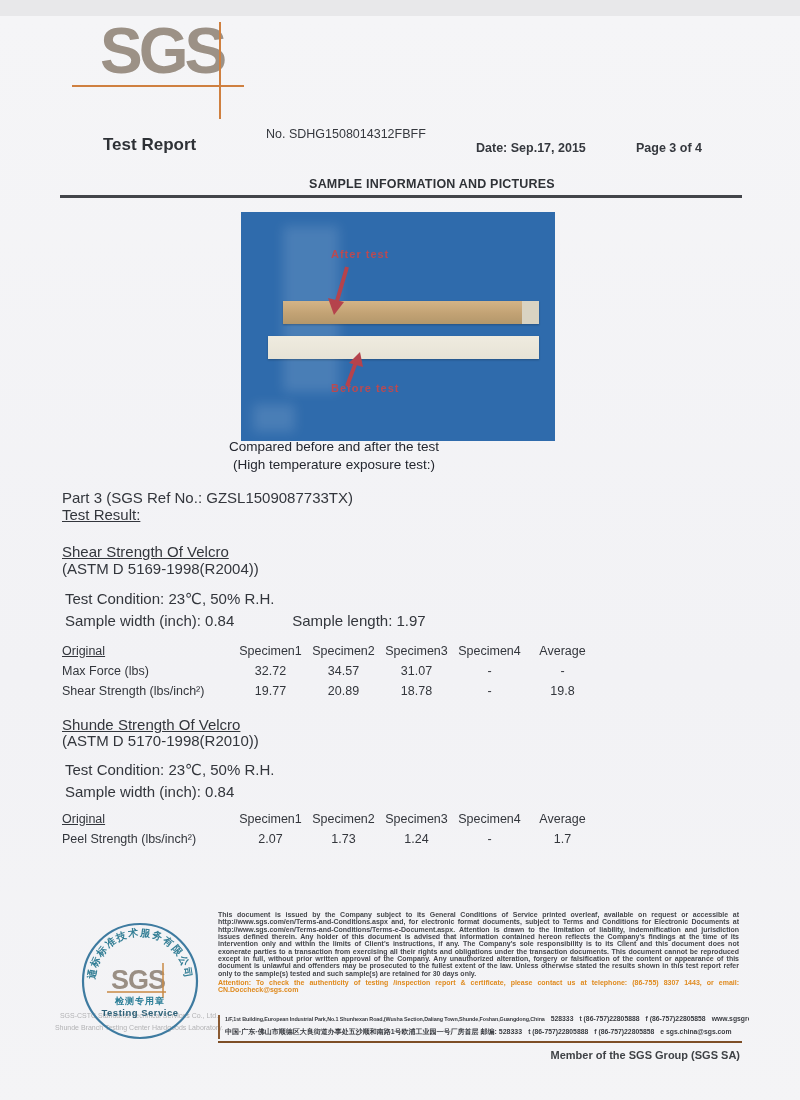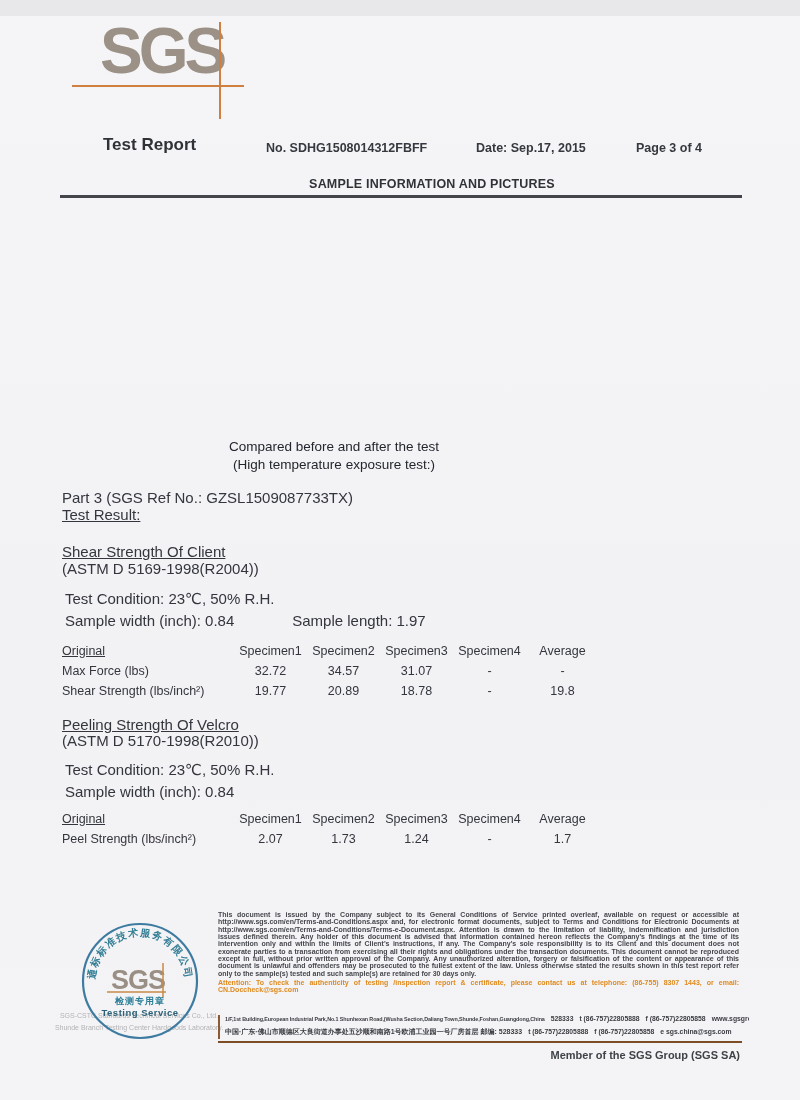--- a/index.html
+++ b/index.html
@@ -10,21 +10,21 @@
     color:#35383e;overflow:hidden;
   }
   .abs{position:absolute;}
   
   .sgs-logo{left:100px;top:2px;font-size:64px;font-weight:bold;letter-spacing:-4px;
     color:#9c9186;line-height:1.05;}
   .logo-hline{left:72px;top:69px;width:172px;height:2px;background:#cf8040;}
   .logo-vline{left:219px;top:6px;width:2px;height:97px;background:#cf8040;}
   
   .rpt-title{left:103px;top:119px;font-size:17px;font-weight:bold;color:#2e3136;}
-  .rpt-no{left:266px;top:125px;font-size:12.5px;font-weight:bold;}
+  .rpt-no{left:266px;top:111px;font-size:12.5px;font-weight:normal;}
   .rpt-date{left:476px;top:125px;font-size:12.5px;font-weight:bold;}
   .rpt-page{left:636px;top:125px;font-size:12.5px;font-weight:bold;}
   .section-title{left:0;top:161px;width:800px;text-align:center;font-size:12.5px;
     font-weight:bold;letter-spacing:.2px;color:#2f3237;padding-left:32px;}
   .section-rule{left:60px;top:179px;width:682px;height:3px;background:#43454a;}
   
   .photo{left:241px;top:196px;width:314px;height:229px;background:#2f6bac;overflow:hidden;}
   .photo .patch{position:absolute;background:rgba(255,255,255,.13);filter:blur(6px);}
   .strip{position:absolute;}
   .strip-after{left:42px;top:89px;width:256px;height:23px;
@@ -89,27 +89,44 @@
   <div class="abs logo-vline"></div>
 
   <div class="abs rpt-title">Test Report</div>
   <div class="abs rpt-no">No. SDHG1508014312FBFF</div>
   <div class="abs rpt-date">Date: Sep.17, 2015</div>
   <div class="abs rpt-page">Page 3 of 4</div>
 
   <div class="abs section-title">SAMPLE INFORMATION AND PICTURES</div>
   <div class="abs section-rule"></div>
 
+  <div class="abs photo">
+    <div class="patch" style="left:42px;top:14px;width:56px;height:166px;"></div>
+    <div class="patch" style="left:12px;top:192px;width:42px;height:28px;"></div>
+    <div class="strip strip-after"></div>
+    <div class="strip strip-after-end"></div>
+    <div class="strip strip-before"></div>
+    <div class="photo-label lbl-after">After test</div>
+    <svg class="abs" style="left:84px;top:52px;" width="30" height="56" viewBox="0 0 30 56">
+      <line x1="22" y1="3" x2="12" y2="37" stroke="#b5434c" stroke-width="4"></line>
+      <polygon points="9,51 3,34 19,38" fill="#b5434c"></polygon>
+    </svg>
+    <div class="photo-label lbl-before">Before test</div>
+    <svg class="abs" style="left:98px;top:138px;" width="30" height="40" viewBox="0 0 30 40">
+      <line x1="8" y1="36" x2="17" y2="12" stroke="#b5434c" stroke-width="4"></line>
+      <polygon points="21,2 10,13 24,17" fill="#b5434c"></polygon>
+    </svg>
+  </div>
   <div class="abs caption">Compared before and after the test</div>
   <div class="abs caption caption2">(High temperature exposure test:)</div>
 
   <div class="abs t part3">Part 3  (SGS Ref No.: GZSL1509087733TX)</div>
   <div class="abs t test-result bold-u">Test Result:</div>
 
-  <div class="abs t sec-head bold-u">Shear Strength Of Client</div>
+  <div class="abs t sec-head bold-u">Shear Strength Of Velcro</div>
   <div class="abs t sec-sub">(ASTM D 5169-1998(R2004))</div>
   <div class="abs t cond1">Test Condition: 23℃, 50% R.H.</div>
   <div class="abs t width1">
     <span>Sample width (inch): 0.84</span><span class="len1">Sample length: 1.97</span>
   </div>
 
   <table class="tbl tbl1">
     <thead>
       <tr>
         <th class="lbl u">Original</th>
@@ -133,21 +150,21 @@
         <td class="lbl">Shear Strength (lbs/inch²)</td>
         <td>19.77</td>
         <td>20.89</td>
         <td>18.78</td>
         <td>-</td>
         <td>19.8</td>
       </tr>
     </tbody>
   </table>
 
-  <div class="abs t sec-head2 bold-u">Peeling Strength Of Velcro</div>
+  <div class="abs t sec-head2 bold-u">Shunde Strength Of Velcro</div>
   <div class="abs t sec-sub2">(ASTM D 5170-1998(R2010))</div>
   <div class="abs t cond2">Test Condition: 23℃, 50% R.H.</div>
   <div class="abs t width2">Sample width (inch): 0.84</div>
 
   <table class="tbl tbl2">
     <thead>
       <tr>
         <th class="lbl u">Original</th>
         <th>Specimen1</th>
         <th>Specimen2</th>

